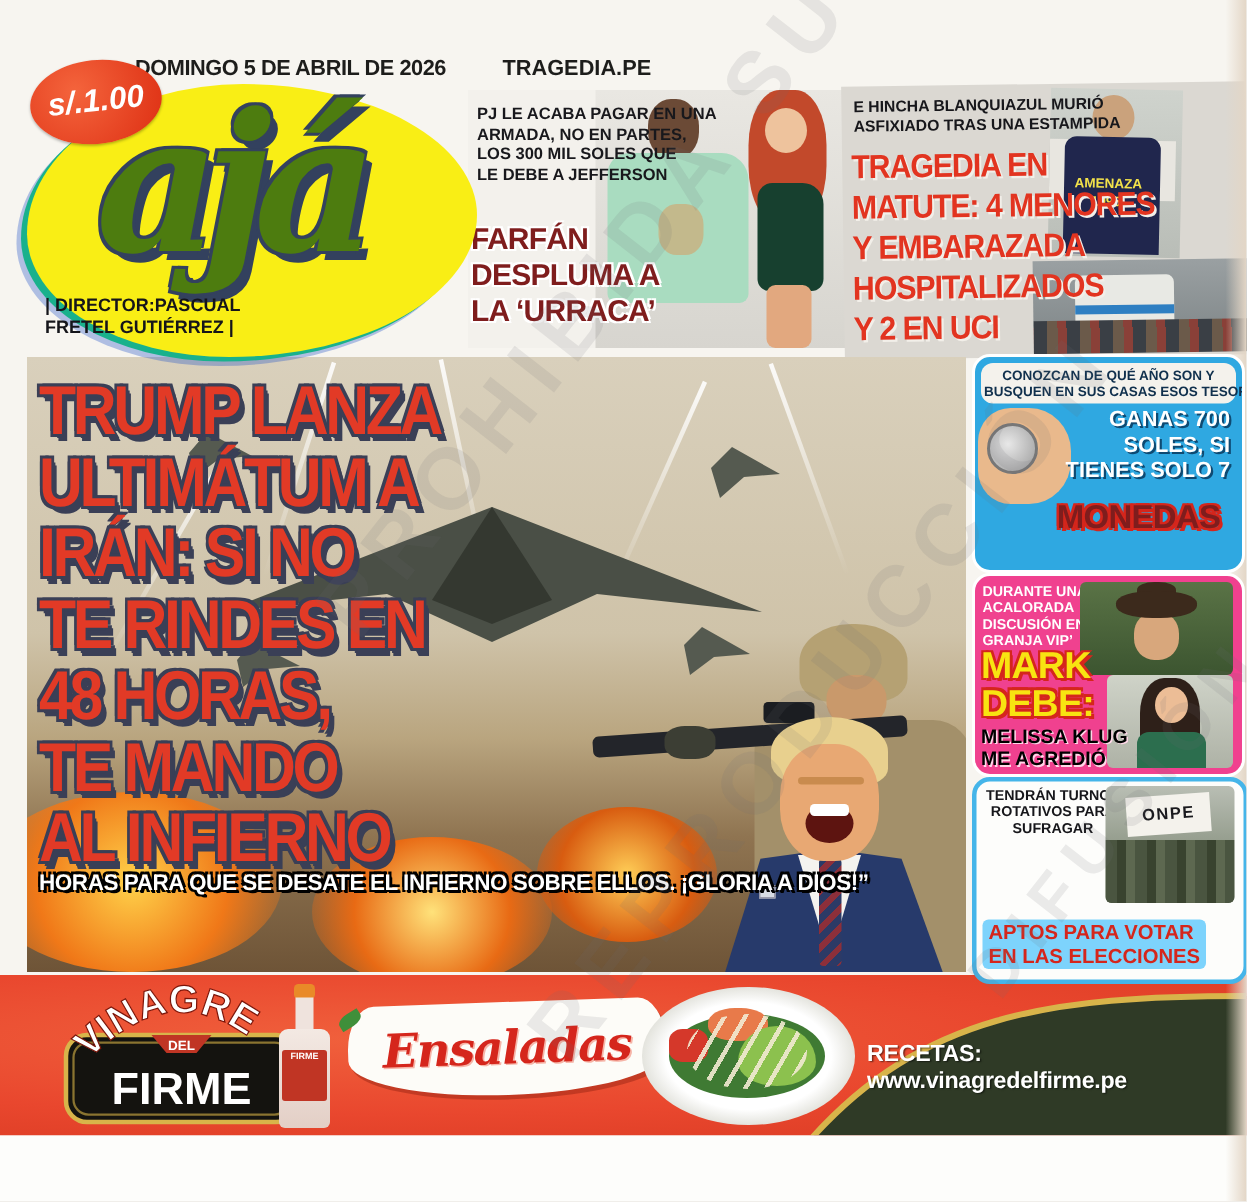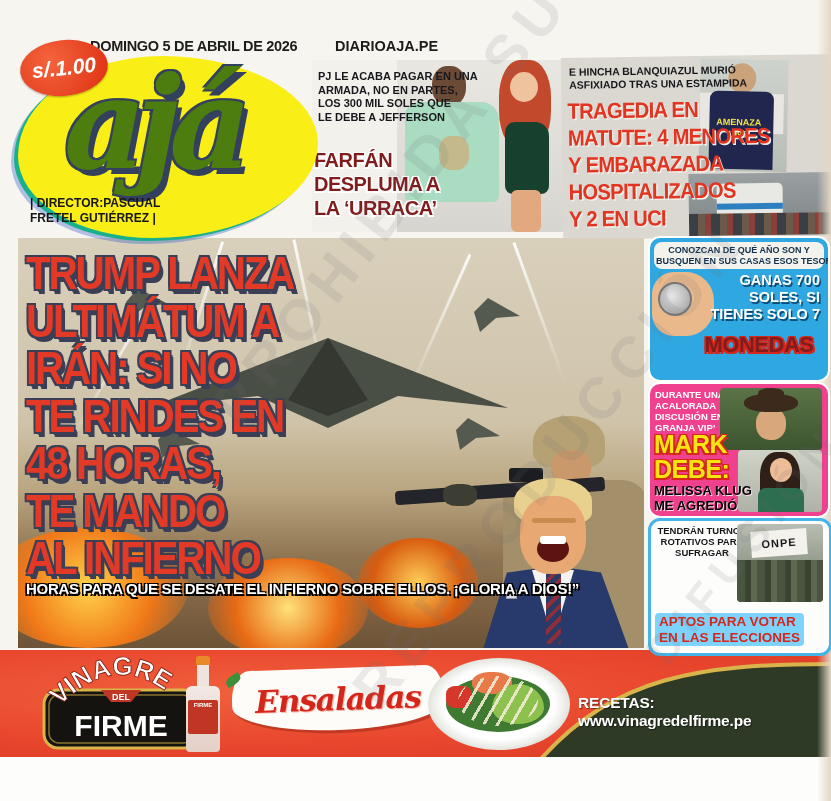--- a/index.html
+++ b/index.html
@@ -158,21 +158,21 @@
 <div class="page">
 
   <div class="watermark" style="left:120px;top:170px;">PROHIBIDA SU</div>
   <div class="watermark" style="left:250px;top:430px;">REPRODUCCIÓN</div>
   <div class="watermark" style="left:600px;top:520px;font-size:44px;">DIFUSIÓN</div>
 
   <div class="abs price-badge">
       <span>s/.1.00</span>
     </div>
   <div class="abs date-line">DOMINGO 5 DE ABRIL DE 2026</div>
-  <div class="abs site-line">DIARIOAJA.PE</div>
+  <div class="abs site-line">TRAGEDIA.PE</div>
   <div class="abs logo-blob"></div>
   <div class="abs logo-text">ajá</div>
   <div class="abs director">
     <span class="ln">| DIRECTOR:PASCUAL</span>
     <span class="ln">FRETEL GUTIÉRREZ |</span>
   </div>
 
   <div class="abs farfan">
     <div class="abs farfan-photo">
       <div class="abs fp-man-head"></div>

